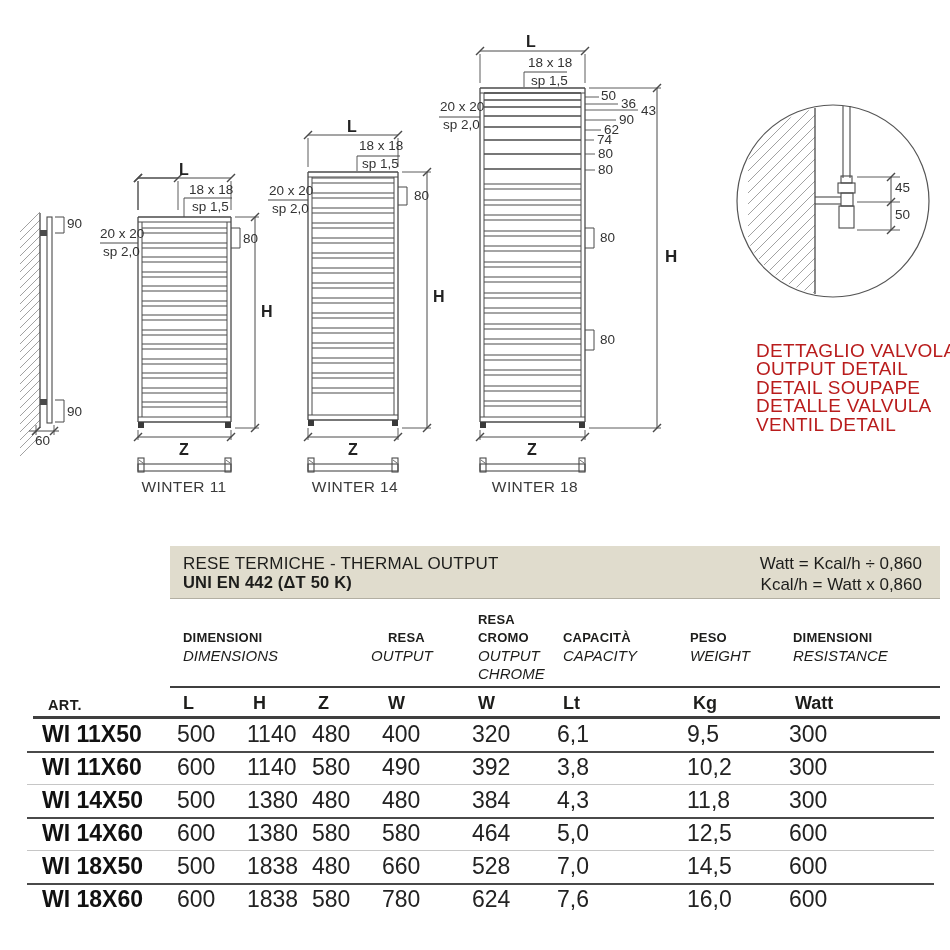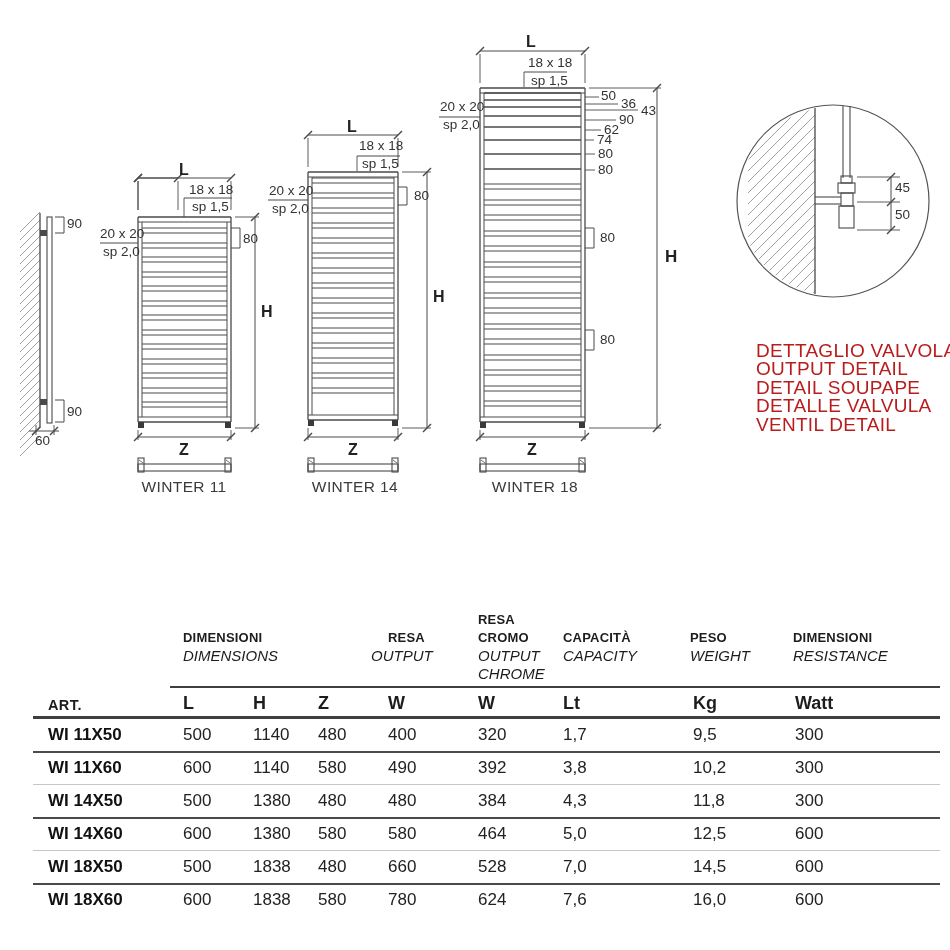--- a/index.html
+++ b/index.html
@@ -18,21 +18,21 @@
   .band-title{position:absolute;left:13px;top:8px;font-size:17px;letter-spacing:0.2px;color:#1d1d1b;}
   .band-sub{position:absolute;left:13px;top:27px;font-size:16.5px;font-weight:bold;letter-spacing:0.2px;}
   .band-f1{position:absolute;right:18px;top:8px;font-size:17px;}
   .band-f2{position:absolute;right:18px;top:29px;font-size:17px;}
   .grp{position:absolute;font-weight:bold;font-size:13px;letter-spacing:0.2px;line-height:18px;}
   .grp-en{position:absolute;font-style:italic;font-weight:normal;font-size:15px;line-height:18px;}
   .wrapcol{width:82px;white-space:normal;}
   .rule{position:absolute;background:#3f3f3f;}
   .unit{position:absolute;top:693px;font-weight:bold;font-size:18px;}
   .unit-art{position:absolute;top:697px;font-weight:bold;font-size:14.5px;letter-spacing:0.4px;}
-  .trow{position:absolute;left:33px;width:907px;height:33px;line-height:33px;font-size:17px;color:#222;}
+  .trow{position:absolute;left:27px;width:907px;height:33px;line-height:33px;font-size:23px;color:#222;}
   .r-dark{border-bottom:2px solid #4a4a4a;}
   .r-light{border-bottom:1px solid #c6c6c6;}
   .cell{position:absolute;top:0;white-space:nowrap;}
   .c-art{left:15px;font-weight:bold;color:#111;}
   .cc0{left:150px}.cc1{left:220px}.cc2{left:285px}.cc3{left:355px}
   .cc4{left:445px}.cc5{left:530px}.cc6{left:660px}.cc7{left:762px}
 </style>
 </head>
 <body>
 
@@ -398,20 +398,26 @@
   <span class="lbl modelname ctr" style="left:535px;top:478px">WINTER 18</span>
 
   <span class="lbl dim" style="left:895px;top:181px">45</span>
   <span class="lbl dim" style="left:895px;top:208px">50</span>
   <span class="lbl valvecap" style="left:756px;top:320px">DETTAGLIO VALVOLA</span>
   <span class="lbl valvecap" style="left:756px;top:338px">OUTPUT DETAIL</span>
   <span class="lbl valvecap" style="left:756px;top:357px">DETAIL SOUPAPE</span>
   <span class="lbl valvecap" style="left:756px;top:375px">DETALLE VALVULA</span>
   <span class="lbl valvecap" style="left:756px;top:394px">VENTIL DETAIL</span>
 
+  <div class="band">
+    <span class="band-title">RESE TERMICHE - THERMAL OUTPUT</span>
+    <span class="band-sub">UNI EN 442 (ΔT 50 K)</span>
+    <span class="band-f1">Watt = Kcal/h ÷ 0,860</span>
+    <span class="band-f2">Kcal/h = Watt x 0,860</span>
+  </div>
 
   <span class="grp" style="left:183px;top:629px">DIMENSIONI</span>
   <span class="grp-en" style="left:183px;top:647px">DIMENSIONS</span>
   <span class="grp" style="left:388px;top:629px">RESA</span>
   <span class="grp-en" style="left:371px;top:647px">OUTPUT</span>
   <span class="grp wrapcol" style="left:478px;top:611px">RESA CROMO</span>
   <span class="grp-en wrapcol" style="left:478px;top:647px">OUTPUT CHROME</span>
   <span class="grp" style="left:563px;top:629px">CAPACITÀ</span>
   <span class="grp-en" style="left:563px;top:647px">CAPACITY</span>
   <span class="grp" style="left:690px;top:629px">PESO</span>
@@ -432,21 +438,21 @@
   <span class="unit" style="left:693px">Kg</span>
   <span class="unit" style="left:795px">Watt</span>
 
   <div class="trow r-dark" style="top:718px">
     <span class="cell c-art">WI 11X50</span>
     <span class="cell cc0">500</span>
     <span class="cell cc1">1140</span>
     <span class="cell cc2">480</span>
     <span class="cell cc3">400</span>
     <span class="cell cc4">320</span>
-    <span class="cell cc5">1,7</span>
+    <span class="cell cc5">6,1</span>
     <span class="cell cc6">9,5</span>
     <span class="cell cc7">300</span>
   </div>
   <div class="trow r-light" style="top:751px">
     <span class="cell c-art">WI 11X60</span>
     <span class="cell cc0">600</span>
     <span class="cell cc1">1140</span>
     <span class="cell cc2">580</span>
     <span class="cell cc3">490</span>
     <span class="cell cc4">392</span>

